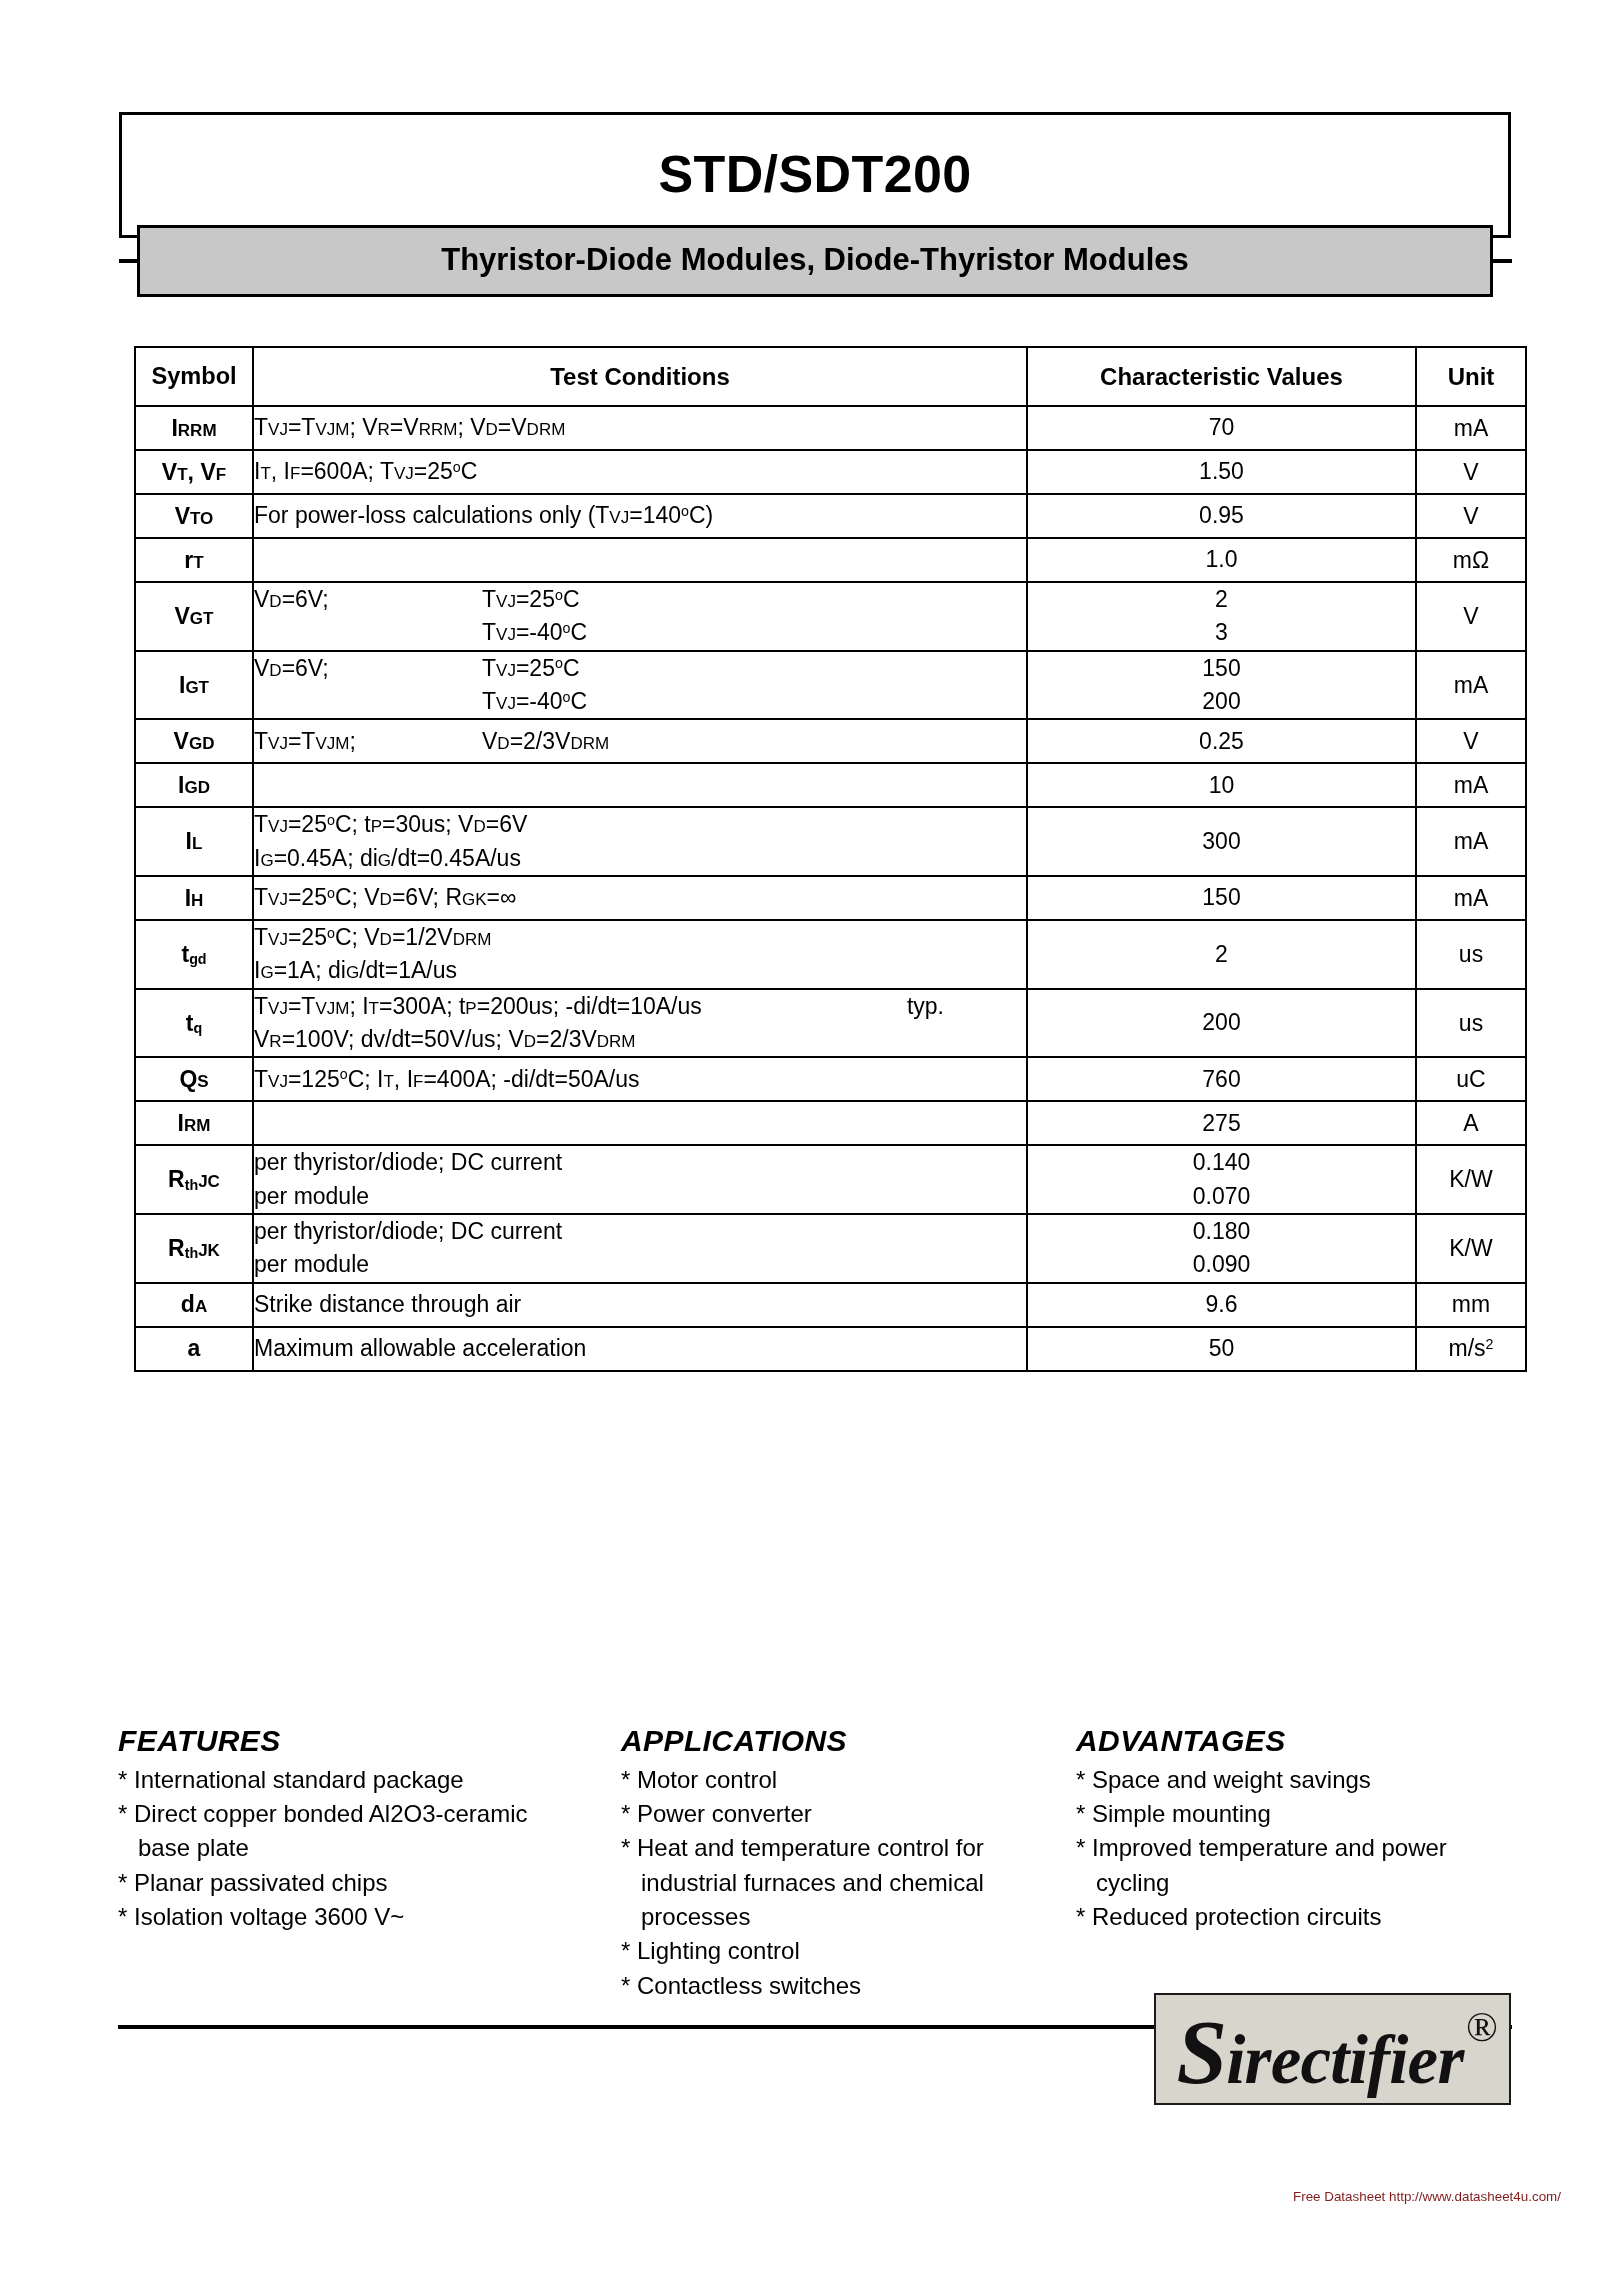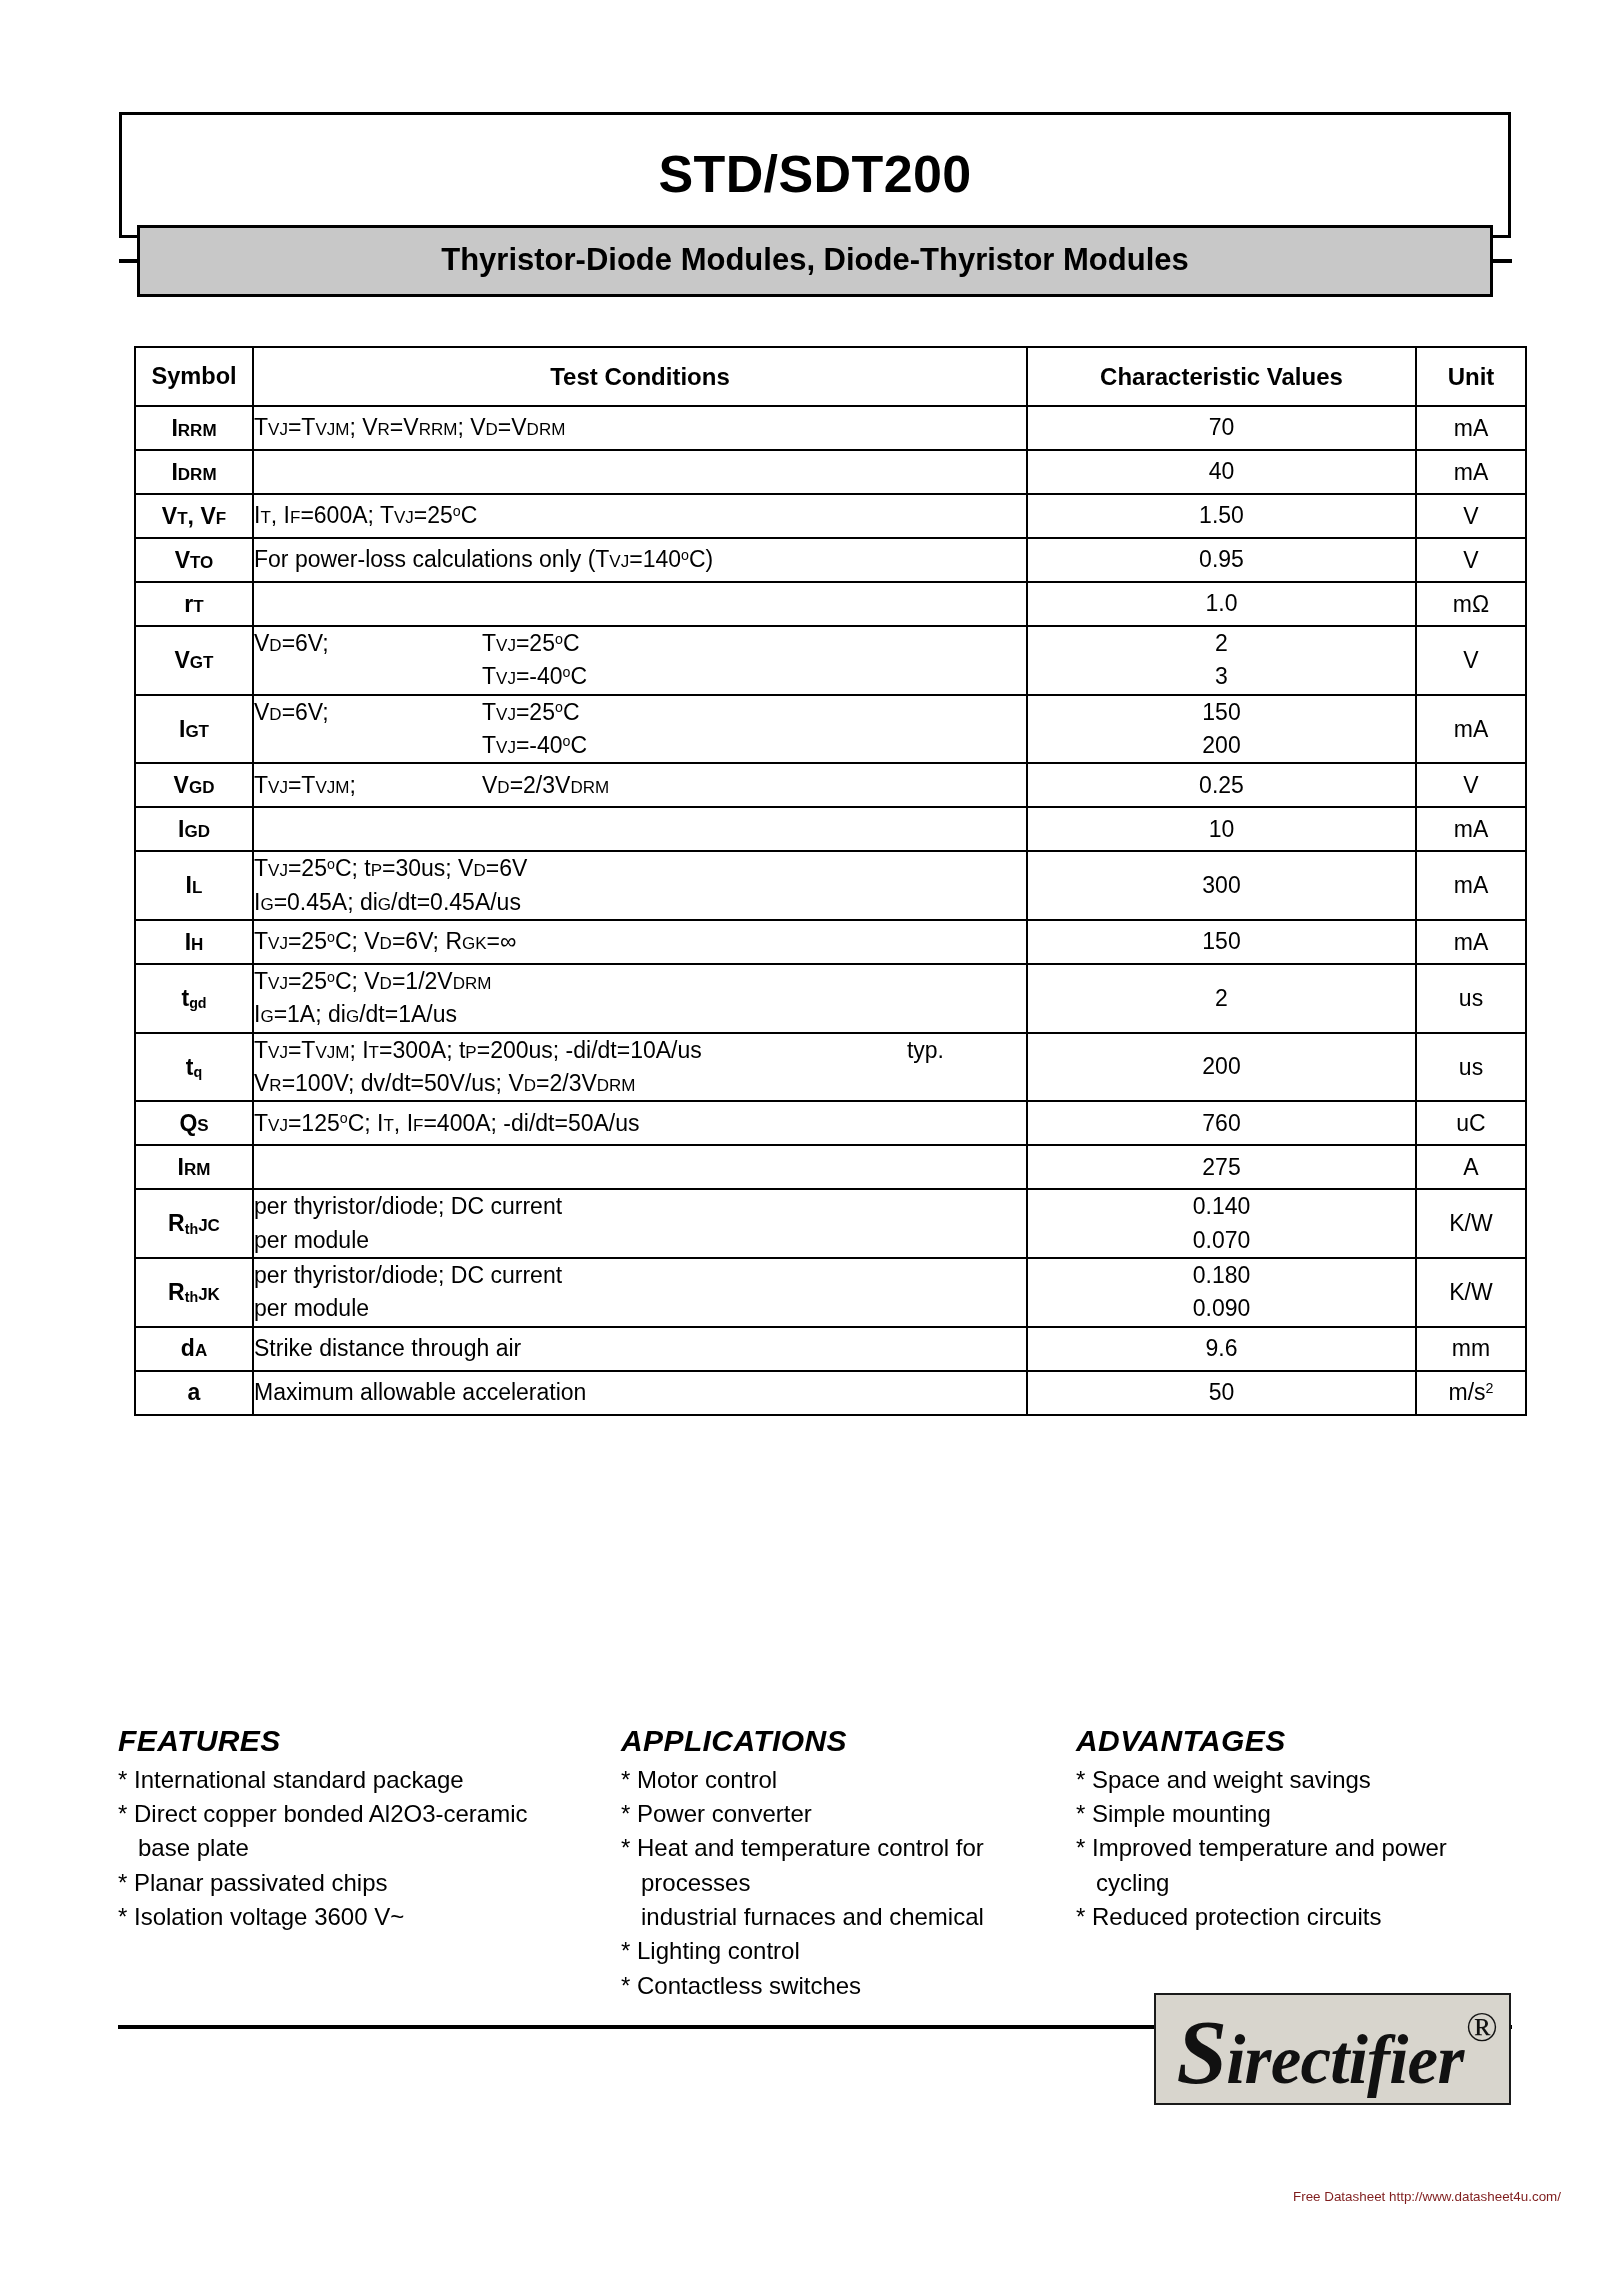--- a/index.html
+++ b/index.html
@@ -252,26 +252,20 @@
       </thead>
       <tbody>
 
         <tr class="r1">
           <td class="sym">I<span class="sc">RRM</span></td>
           <td class="cond">T<span class="sc">VJ</span>=T<span class="sc">VJM</span>; V<span class="sc">R</span>=V<span class="sc">RRM</span>; V<span class="sc">D</span>=V<span class="sc">DRM</span></td>
           <td class="val">70</td>
           <td class="unit">mA</td>
         </tr>
 
-        <tr class="r1">
-          <td class="sym">I<span class="sc">DRM</span></td>
-          <td class="cond"></td>
-          <td class="val">40</td>
-          <td class="unit">mA</td>
-        </tr>
 
         <tr class="r1">
           <td class="sym">V<span class="sc">T</span>, V<span class="sc">F</span></td>
           <td class="cond">I<span class="sc">T</span>, I<span class="sc">F</span>=600A; T<span class="sc">VJ</span>=25<sup>o</sup>C</td>
           <td class="val">1.50</td>
           <td class="unit">V</td>
         </tr>
 
         <tr class="r1">
           <td class="sym">V<span class="sc">TO</span></td>
@@ -425,22 +419,22 @@
         <li>* Isolation voltage 3600 V~</li>
       </ul>
     </div>
 
     <div class="col col-app">
       <h3>APPLICATIONS</h3>
       <ul>
         <li>* Motor control</li>
         <li>* Power converter</li>
         <li>* Heat and temperature control for</li>
+        <li>   industrial furnaces and chemical</li>
         <li>   processes</li>
-        <li>   industrial furnaces and chemical</li>
         <li>* Lighting control</li>
         <li>* Contactless switches</li>
       </ul>
     </div>
 
     <div class="col col-adv">
       <h3>ADVANTAGES</h3>
       <ul>
         <li>* Space and weight savings</li>
         <li>* Simple mounting</li>

